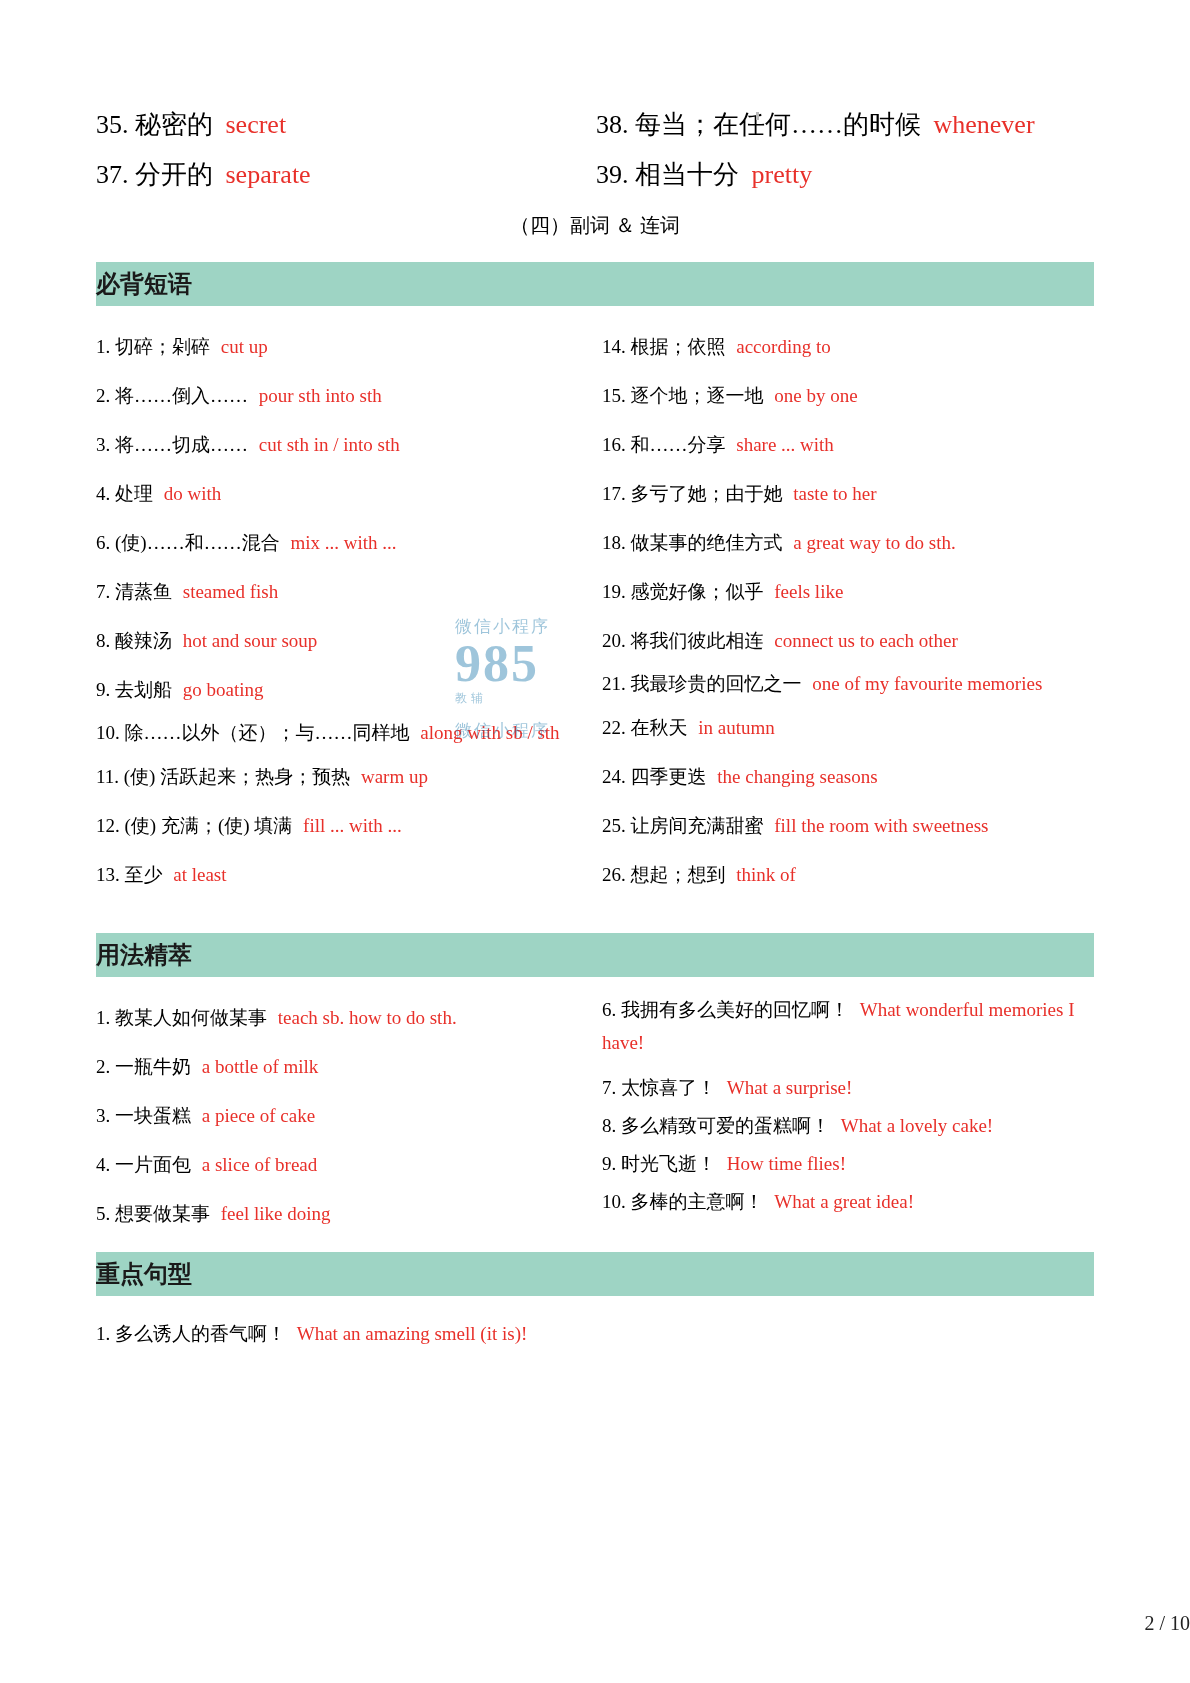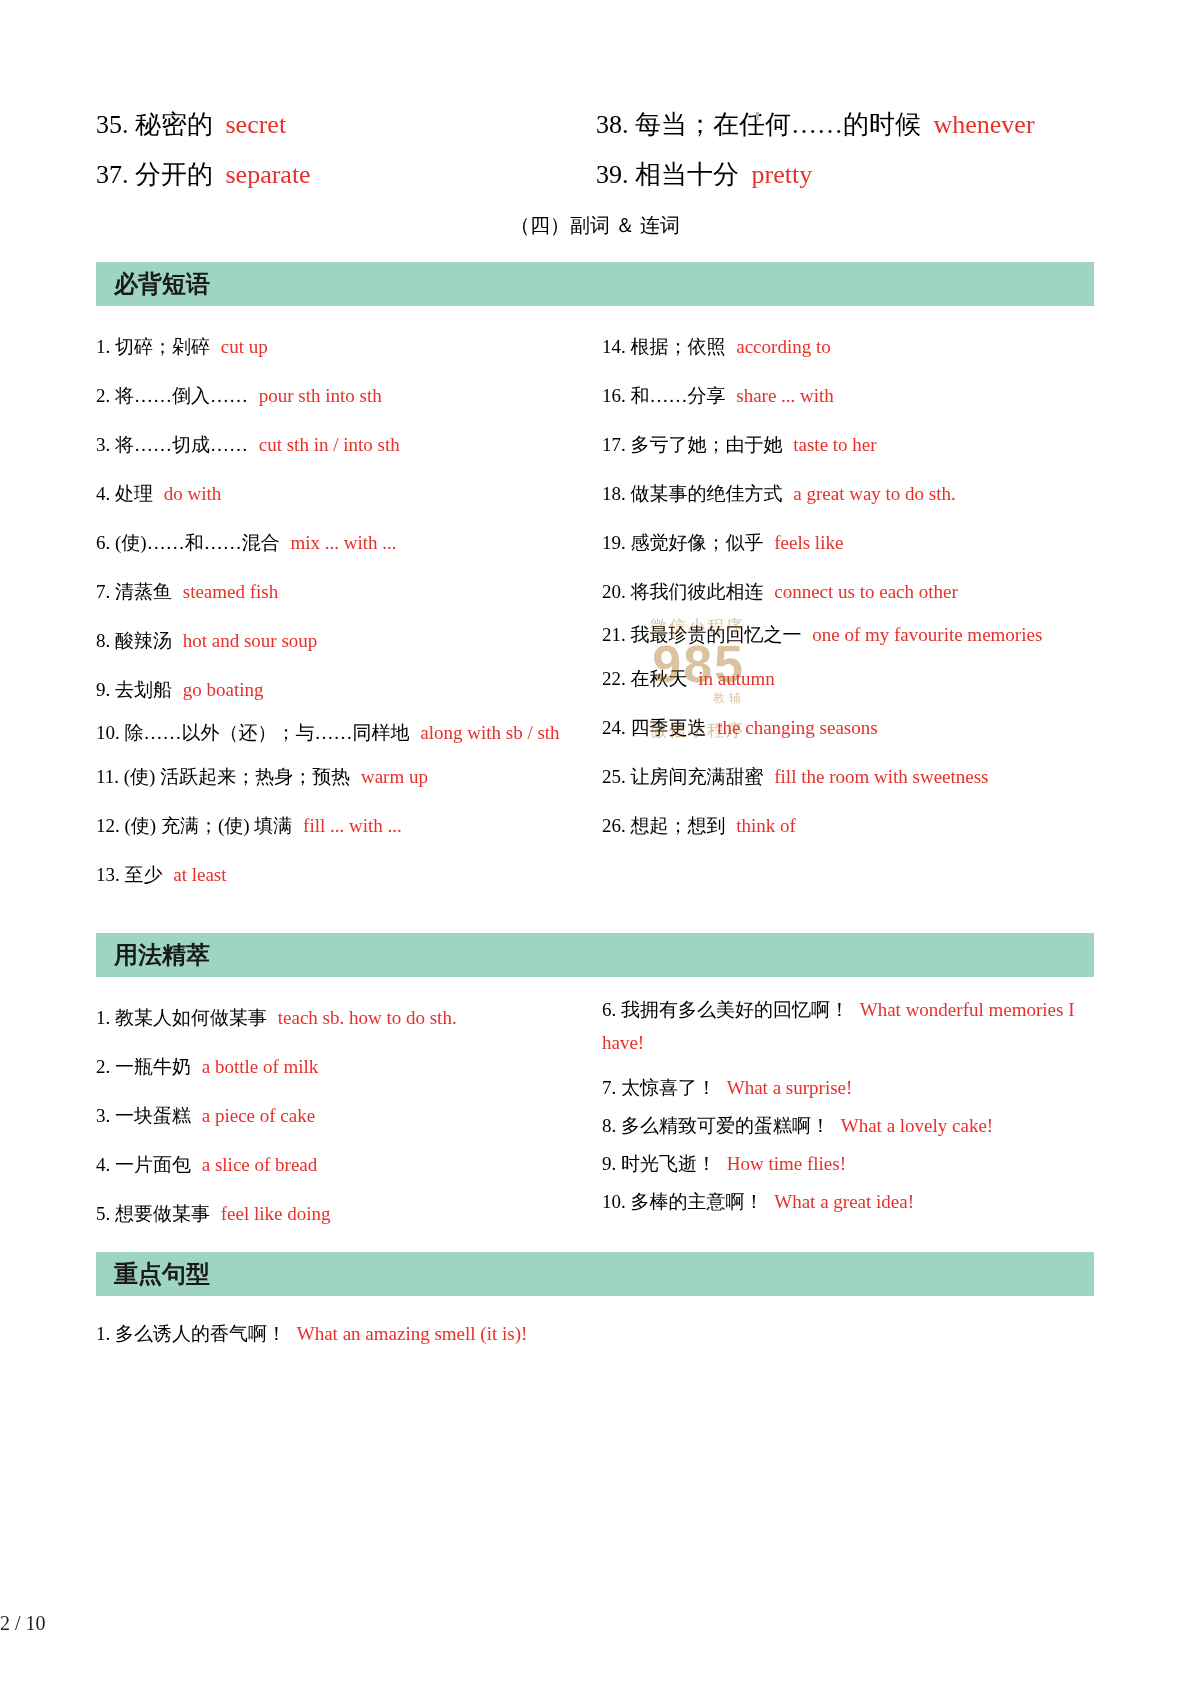--- a/index.html
+++ b/index.html
@@ -44,21 +44,20 @@
     margin-top: 2px;
     text-align: center;
   }
 
   
   .banner {
     background: #9ed4c4;
     height: 44px;
     display: flex;
     align-items: center;
-    padding-left: 18px;
     font-family: "Liberation Sans", sans-serif;
     font-weight: bold;
     font-size: 24px;
     color: #1a1a1a;
     margin-top: 14px;
     margin-bottom: 16px;
   }
   .banner.tight { margin-top: 34px; }
 
   
@@ -83,37 +82,37 @@
   .usage-right .entry { line-height: 38px; }
   .usage-right .entry.first { line-height: 33px; margin-bottom: 10px;}
 
   .sent .entry { line-height: 44px; }
 
   .footer {
     position: absolute;
     bottom: 48px;
     left: 0;
     width: 100%;
-    text-align: left;
+    text-align: right;
     font-size: 20px;
     color: #222;
   }
 
   
   .watermark {
     position: absolute;
     left: 455px;
     top: 615px;
     width: 290px;
     height: 170px;
     pointer-events: none;
     opacity: .38;
-    color: #a16207;
-    font-family: Liberation Sans, sans-serif;
-    text-align: right;
+    color: #0369a1;
+    font-family: Liberation Serif, serif;
+    text-align: left;
     user-select: none;
   }
   .watermark .w1 { font-size: 17px; letter-spacing: 2px; }
   .watermark .w2 { font-size: 52px; font-weight: bold; letter-spacing: 2px; line-height: 52px;}
   .watermark .w3 { font-size: 12px; letter-spacing: 4px; }
   .watermark .w4 { font-size: 17px; letter-spacing: 2px; margin-top: 12px;}
   .dot-mark {
     position: absolute;
     left: 756px;
     top: 112px;
@@ -228,20 +227,25 @@
       </div>
     </div>
 
     <div class="col">
       <div class="entry">
         <span class="cn">14.</span>
         <span class="cn">根据；依照</span>
         <span class="en">according to</span>
       </div>
       <div class="entry">
+        <span class="cn">15.</span>
+        <span class="cn">逐个地；逐一地</span>
+        <span class="en">one by one</span>
+      </div>
+      <div class="entry">
         <span class="cn">16.</span>
         <span class="cn">和……分享</span>
         <span class="en">share ... with</span>
       </div>
       <div class="entry">
         <span class="cn">17.</span>
         <span class="cn">多亏了她；由于她</span>
         <span class="en">taste to her</span>
       </div>
       <div class="entry">

